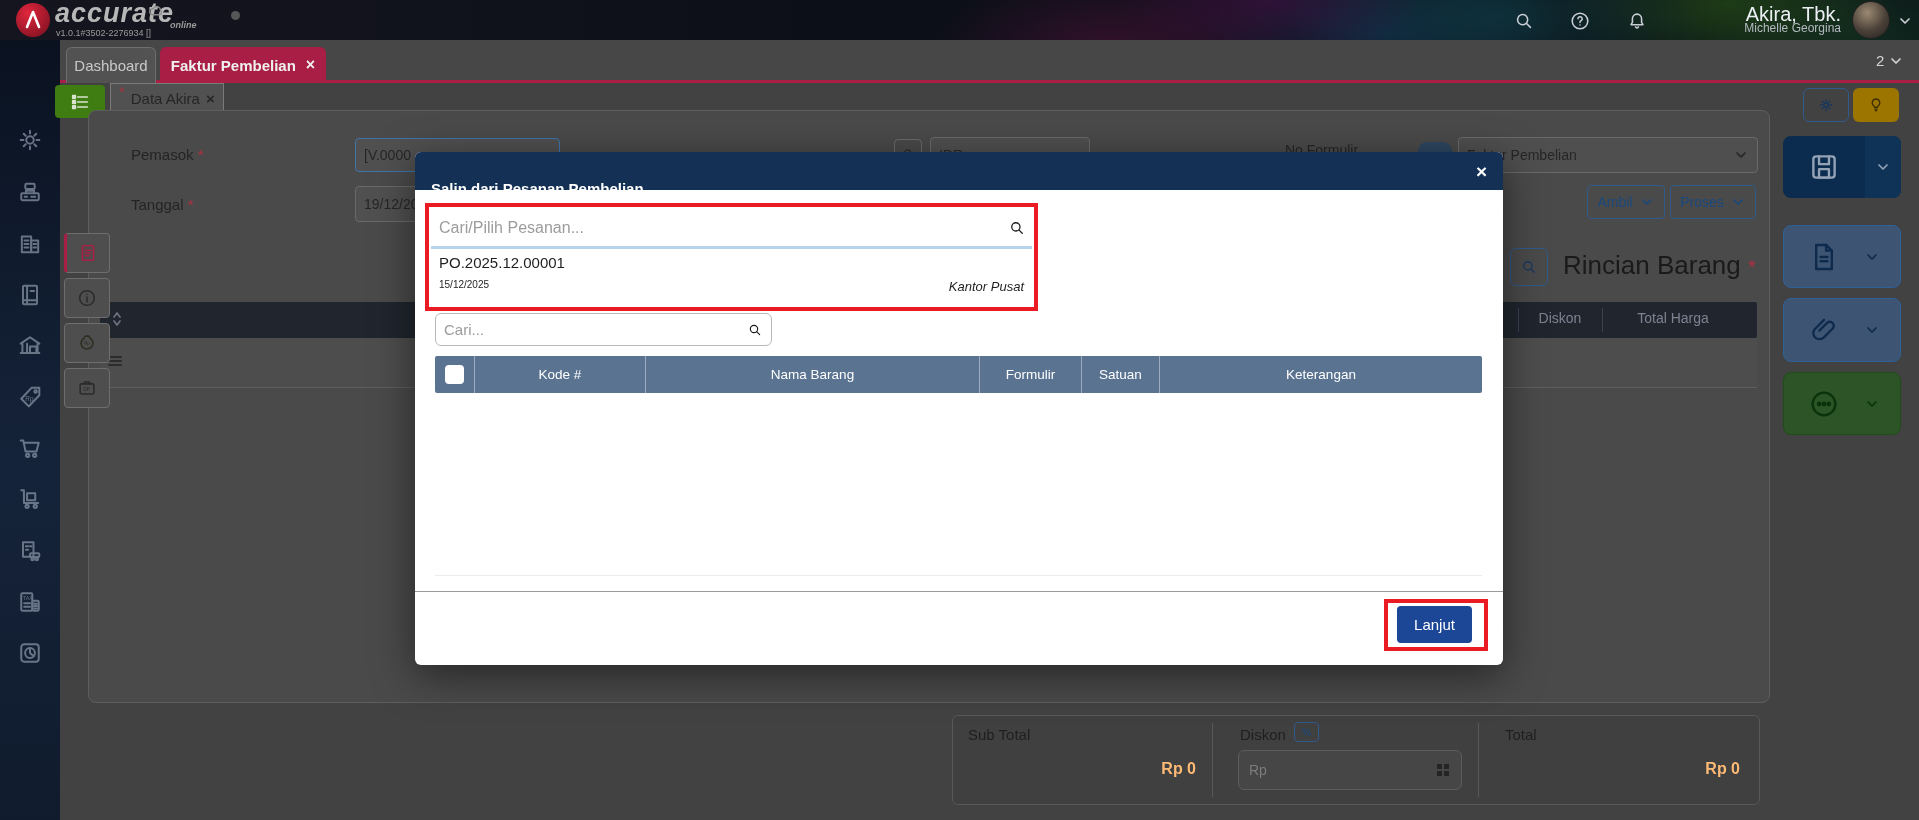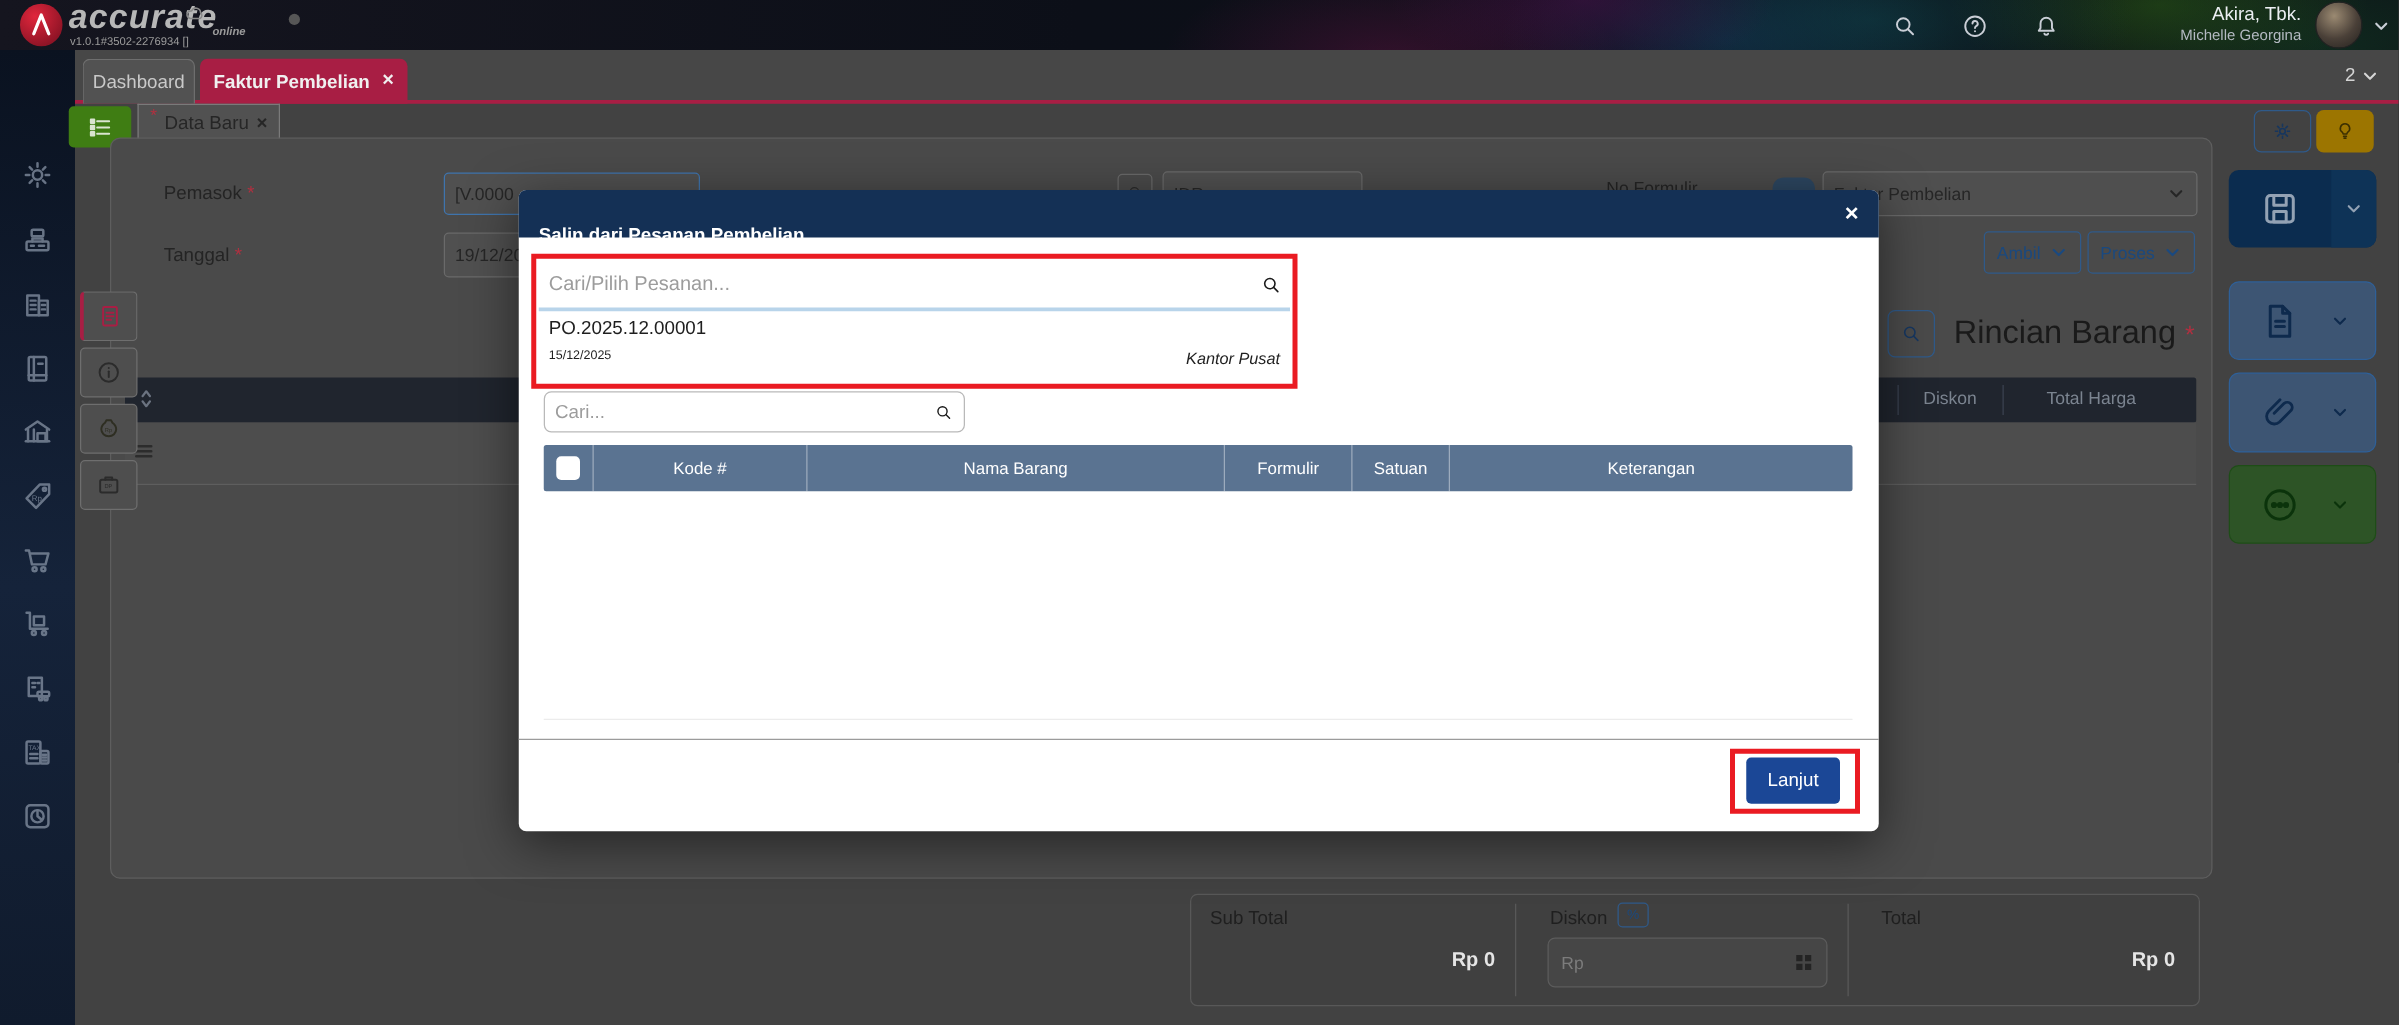--- a/index.html
+++ b/index.html
@@ -17,21 +17,21 @@
       radial-gradient(300px 140px at 97% 90%,rgba(20,70,40,.45),transparent 70%),
       radial-gradient(260px 120px at 72% 80%,rgba(20,54,95,.5),transparent 70%),
       linear-gradient(90deg,#15151f,#0c0f18 45%,#0c1016);}
   .logo-circle{left:16px;top:3px;width:34px;height:34px;border-radius:50%;
     background:radial-gradient(circle at 35% 30%,#e0263c,#8f1426 75%);}
   .brand{left:55px;top:-2px;font-size:27px;font-style:italic;font-weight:bold;color:#b7b7b7;letter-spacing:1px;}
   .brand-sub{left:170px;top:20px;font-size:9px;font-style:italic;font-weight:bold;color:#9a9a9a;}
   .version{left:56px;top:28px;font-size:9px;color:#9b9b9b;}
   .hdr-dot{left:231px;top:11px;width:9px;height:9px;border-radius:50%;background:#565656;}
   .hicon{top:10px;width:22px;height:22px;color:#c9ced6;cursor:pointer;}
-  .company{right:78px;top:3px;font-size:15px;color:#eceff3;text-align:center;}
+  .company{right:78px;top:3px;font-size:20px;color:#eceff3;text-align:center;}
   .username{right:78px;top:21px;font-size:12px;color:#b4bac2;text-align:right;}
   .avatar{left:1852px;top:1px;width:38px;height:38px;border-radius:50%;
     background:radial-gradient(circle at 40% 30%,#9b8a72,#4a4038 55%,#2c2824 90%);border:1px solid #222;}
   
   #tabrow{left:60px;top:40px;width:1859px;height:43px;background:#474747;border-bottom:3px solid #a81e44;}
   .tab-dash{left:66px;top:47px;width:90px;height:36px;background:#525252;border:1px solid #6e6e6e;border-bottom:none;
     border-radius:6px 6px 0 0;color:#c9c9c9;font-size:15px;display:flex;align-items:center;justify-content:center;cursor:pointer;}
   .tab-active{left:160px;top:47px;width:166px;height:36px;background:#a81e44;border-radius:6px 6px 0 0;color:#f0f0f0;
     font-size:15px;font-weight:bold;display:flex;align-items:center;justify-content:center;gap:10px;cursor:pointer;}
   .tab-counter{left:1876px;top:52px;font-size:15px;color:#d4d4d4;display:flex;align-items:center;gap:4px;cursor:pointer;}
@@ -57,21 +57,21 @@
   .ham-row{left:100px;top:338px;width:1657px;height:50px;background:#4d4d4d;border-bottom:1px solid #5e5e5e;}
   
   .minitab{left:64px;width:46px;height:40px;background:#4e4e4e;border:1px solid #6e6e6e;border-radius:4px;
     display:flex;align-items:center;justify-content:center;cursor:pointer;}
   
   .actbtn{left:1783px;width:118px;border-radius:8px;display:flex;align-items:center;cursor:pointer;}
   .chev{width:16px;height:16px;}
   
   #totals{left:952px;top:715px;width:808px;height:90px;background:#404040;border:1px solid #585858;border-radius:6px;}
   .tot-label{font-size:15px;color:#1f1f1f;}
-  .tot-val{font-size:16px;font-weight:bold;color:#e5e5e5;text-align:right;}
+  .tot-val{font-size:16px;font-weight:bold;color:#fdba74;text-align:right;}
   .tot-sep{top:723px;width:1px;height:74px;background:#585858;}
   
   #modal{left:415px;top:152px;width:1088px;height:513px;background:#fff;border-radius:6px;
     box-shadow:0 10px 40px rgba(0,0,0,.5);z-index:50;}
   #modal-head{left:0;top:0;width:1088px;height:38px;background:#143055;border-radius:6px 6px 0 0;
     display:flex;align-items:center;justify-content:space-between;padding:0 16px;}
   .modal-title{color:#fff;font-size:15px;font-weight:600;margin-top:35px;}
   .modal-close{color:#fff;font-size:19px;font-weight:bold;cursor:pointer;line-height:1;}
   .annot{border:4px solid #ea1b22;z-index:60;pointer-events:none;}
   .msearch{border:none;outline:none;width:520px;font-size:16px;color:#333;padding:0 8px;background:transparent;}
@@ -244,21 +244,21 @@
         <rect x="4" y="3" width="3" height="3" fill="currentColor"></rect>
         <path d="M9.5 4.5H20"></path>
         <rect x="4" y="8.5" width="3" height="3" fill="currentColor"></rect>
         <path d="M9.5 10H20"></path>
         <rect x="4" y="14" width="3" height="3" fill="currentColor"></rect>
         <path d="M9.5 15.5H20"></path>
       </svg>
   </div>
   <div class="abs subtab">
     <span class="req" style="font-size:14px;align-self:flex-start">*</span>
-    <span>Data Baru</span>
+    <span>Data Akira</span>
     <span style="font-weight:bold">×</span>
   </div>
 
   <div id="card" class="abs"></div>
 
   <div class="abs flabel" style="left:131px;top:146px">
     <span>Pemasok</span> <span class="req">*</span>
   </div>
   <input class="abs inp blue-border" style="left: 355px; top: 138px; width: 205px; height: 34px;" value="[V.0000">
   <div class="abs" style="left:894px;top:139px;width:28px;height:31px;border:1px solid #6a6a6a;border-radius:4px;display:flex;align-items:center;justify-content:center;color:#2b2b2b">

